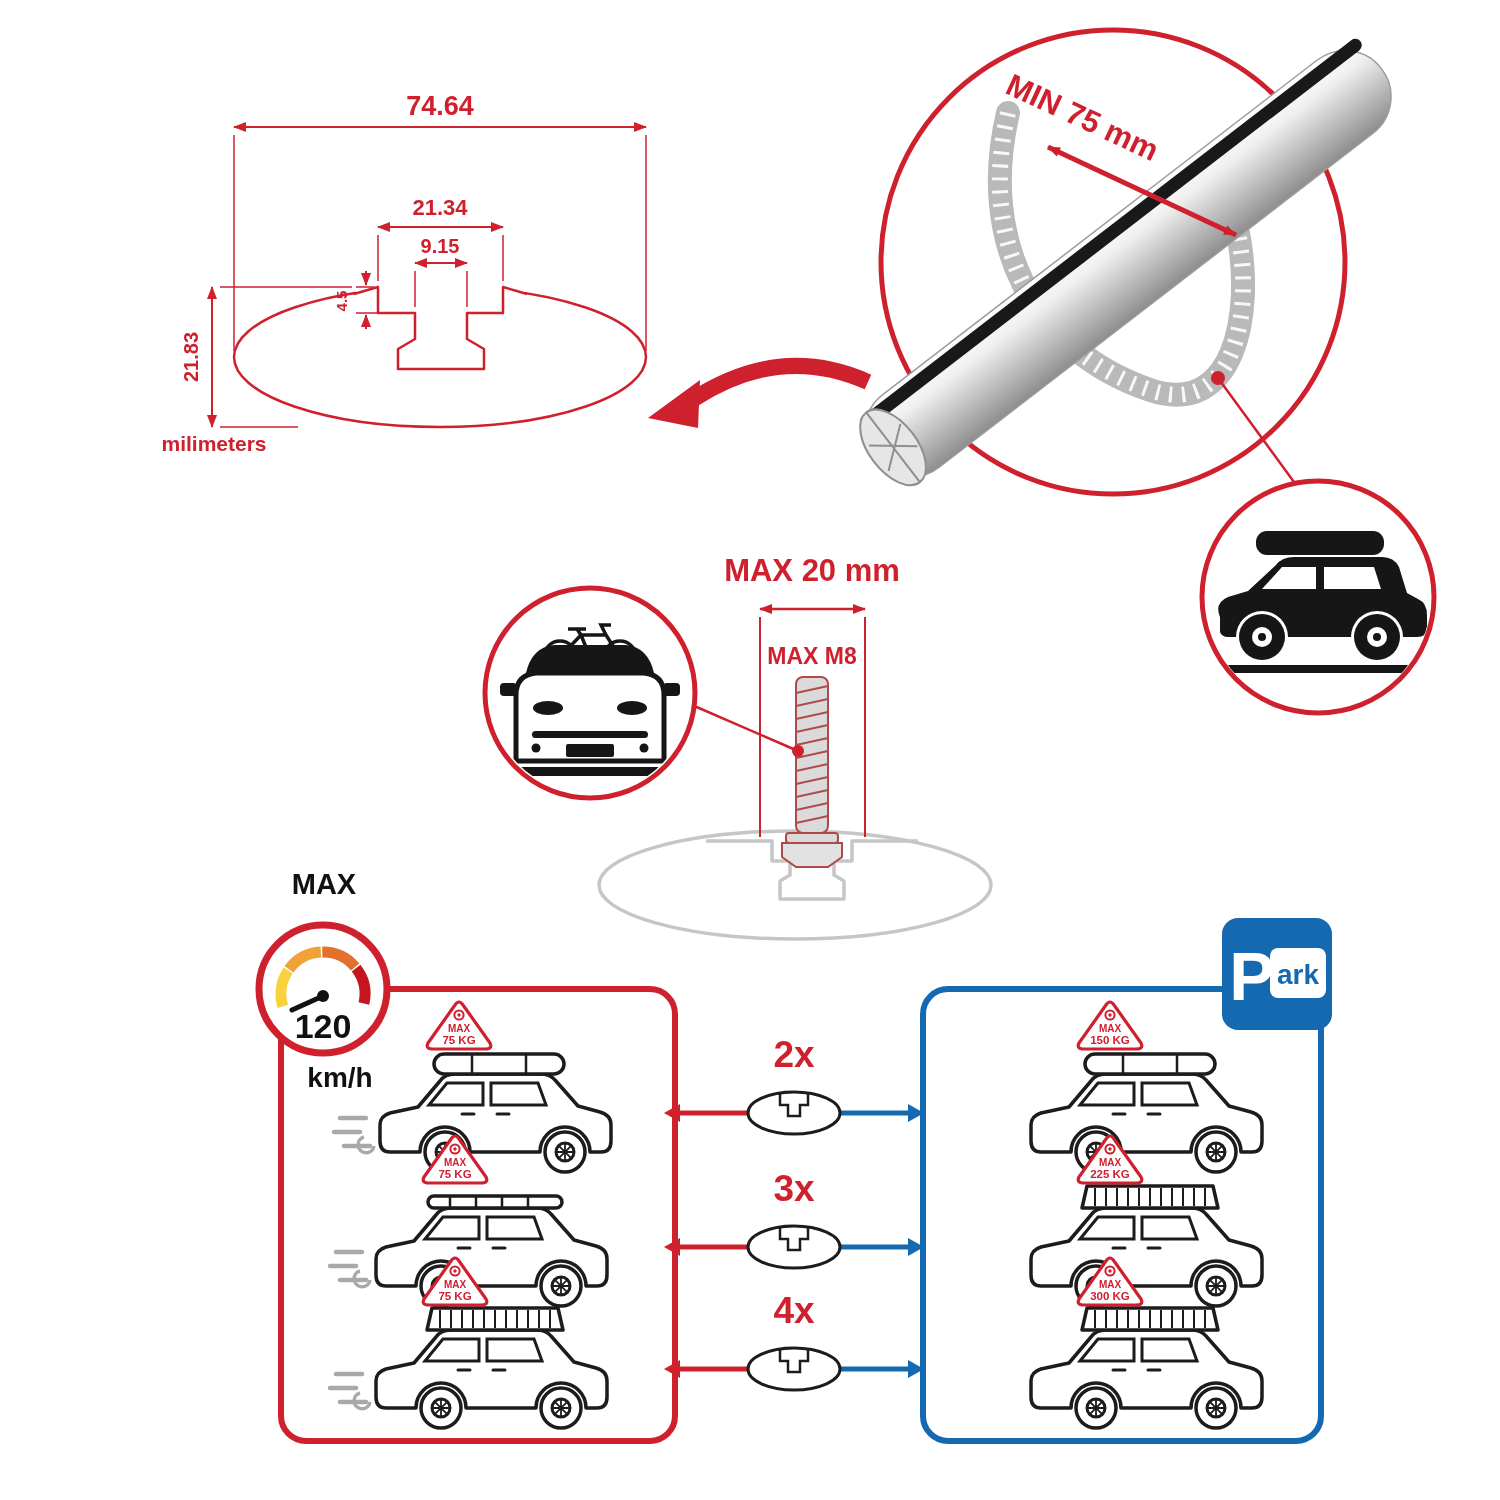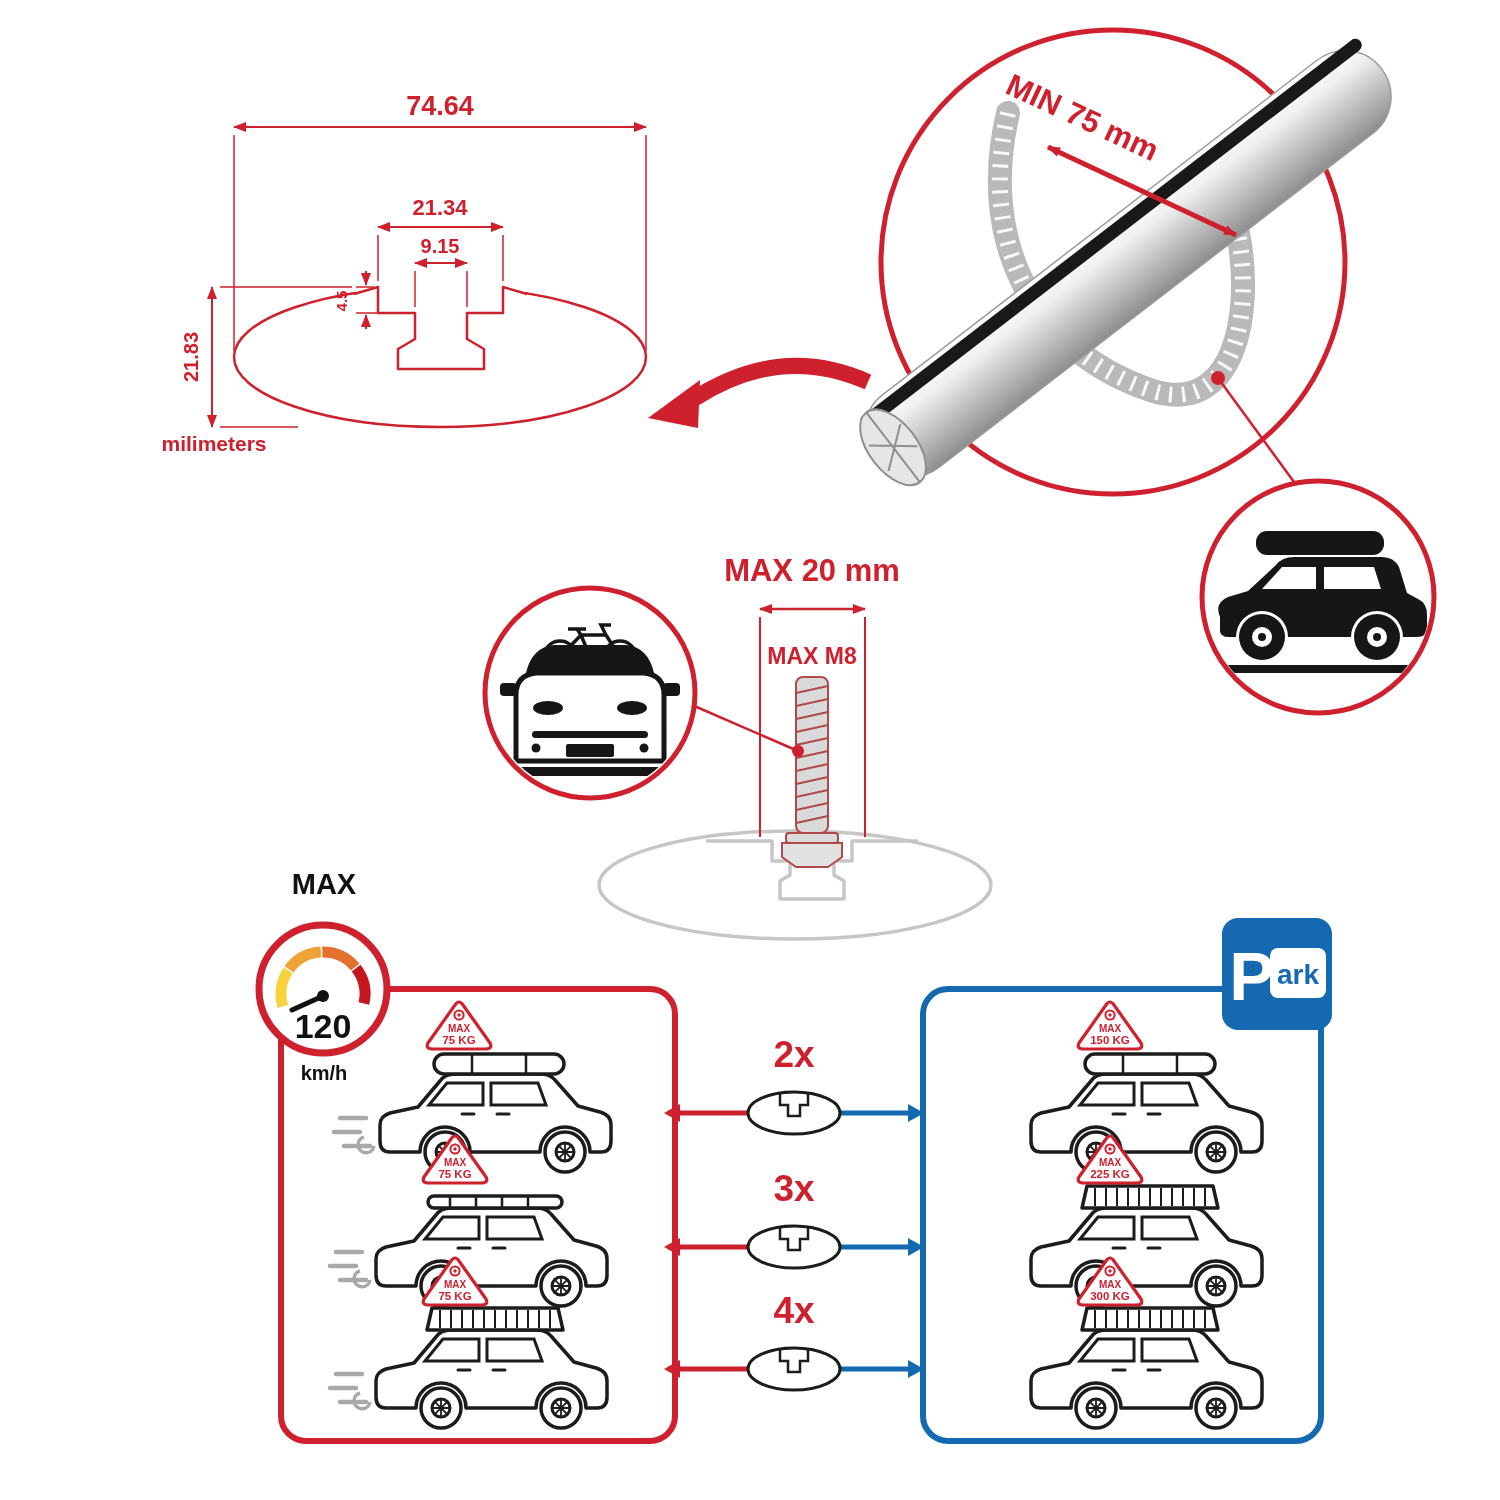--- a/index.html
+++ b/index.html
@@ -205,21 +205,21 @@
   <svg class="abs" style="left:250px;top:916px" width="146" height="146" viewBox="0 0 146 146">
     <circle cx="73" cy="73" r="64" fill="#fff" stroke="#cf202e" stroke-width="7"></circle>
     <path d="M32.8,90.3 A42,42 0 0 1 38.2,54.5" fill="none" stroke="#f7d23e" stroke-width="11"></path>
     <path d="M39,53.3 A42,42 0 0 1 70.8,36.1" fill="none" stroke="#f0a239" stroke-width="11"></path>
     <path d="M72.3,36 A42,42 0 0 1 105.2,51" fill="none" stroke="#e2712d" stroke-width="11"></path>
     <path d="M106.1,52.1 A42,42 0 0 1 113.9,87.4" fill="none" stroke="#c4161c" stroke-width="11"></path>
     <line x1="73" y1="80" x2="42" y2="94" stroke="#111" stroke-width="5" stroke-linecap="round"></line>
     <circle cx="73" cy="80" r="6" fill="#111"></circle>
     <text x="73" y="122" font-size="34" font-weight="800" fill="#111" text-anchor="middle">120</text>
   </svg>
-  <div class="abs blk-label" style="left:276px;top:1062px;width:96px;font-size:20px">km/h</div>
+  <div class="abs blk-label" style="left:292px;top:1062px;width:96px;font-size:28px">km/h</div>
 
   <svg class="abs" style="left:1222px;top:918px" width="110" height="112" viewBox="0 0 110 112">
     <rect x="0" y="0" width="110" height="112" rx="16" fill="#1569b0"></rect>
     <rect x="48" y="30" width="56" height="50" rx="8" fill="#fff"></rect>
     <text x="30" y="82" font-size="68" font-weight="800" fill="#fff" text-anchor="middle">P</text>
     <text x="76" y="66" font-size="28" font-weight="800" fill="#1569b0" text-anchor="middle">ark</text>
   </svg>
 
   <svg class="abs" style="left:334px;top:996px" width="300" height="175" viewBox="0 0 300 175">
     <use href="#g-motion"></use>

